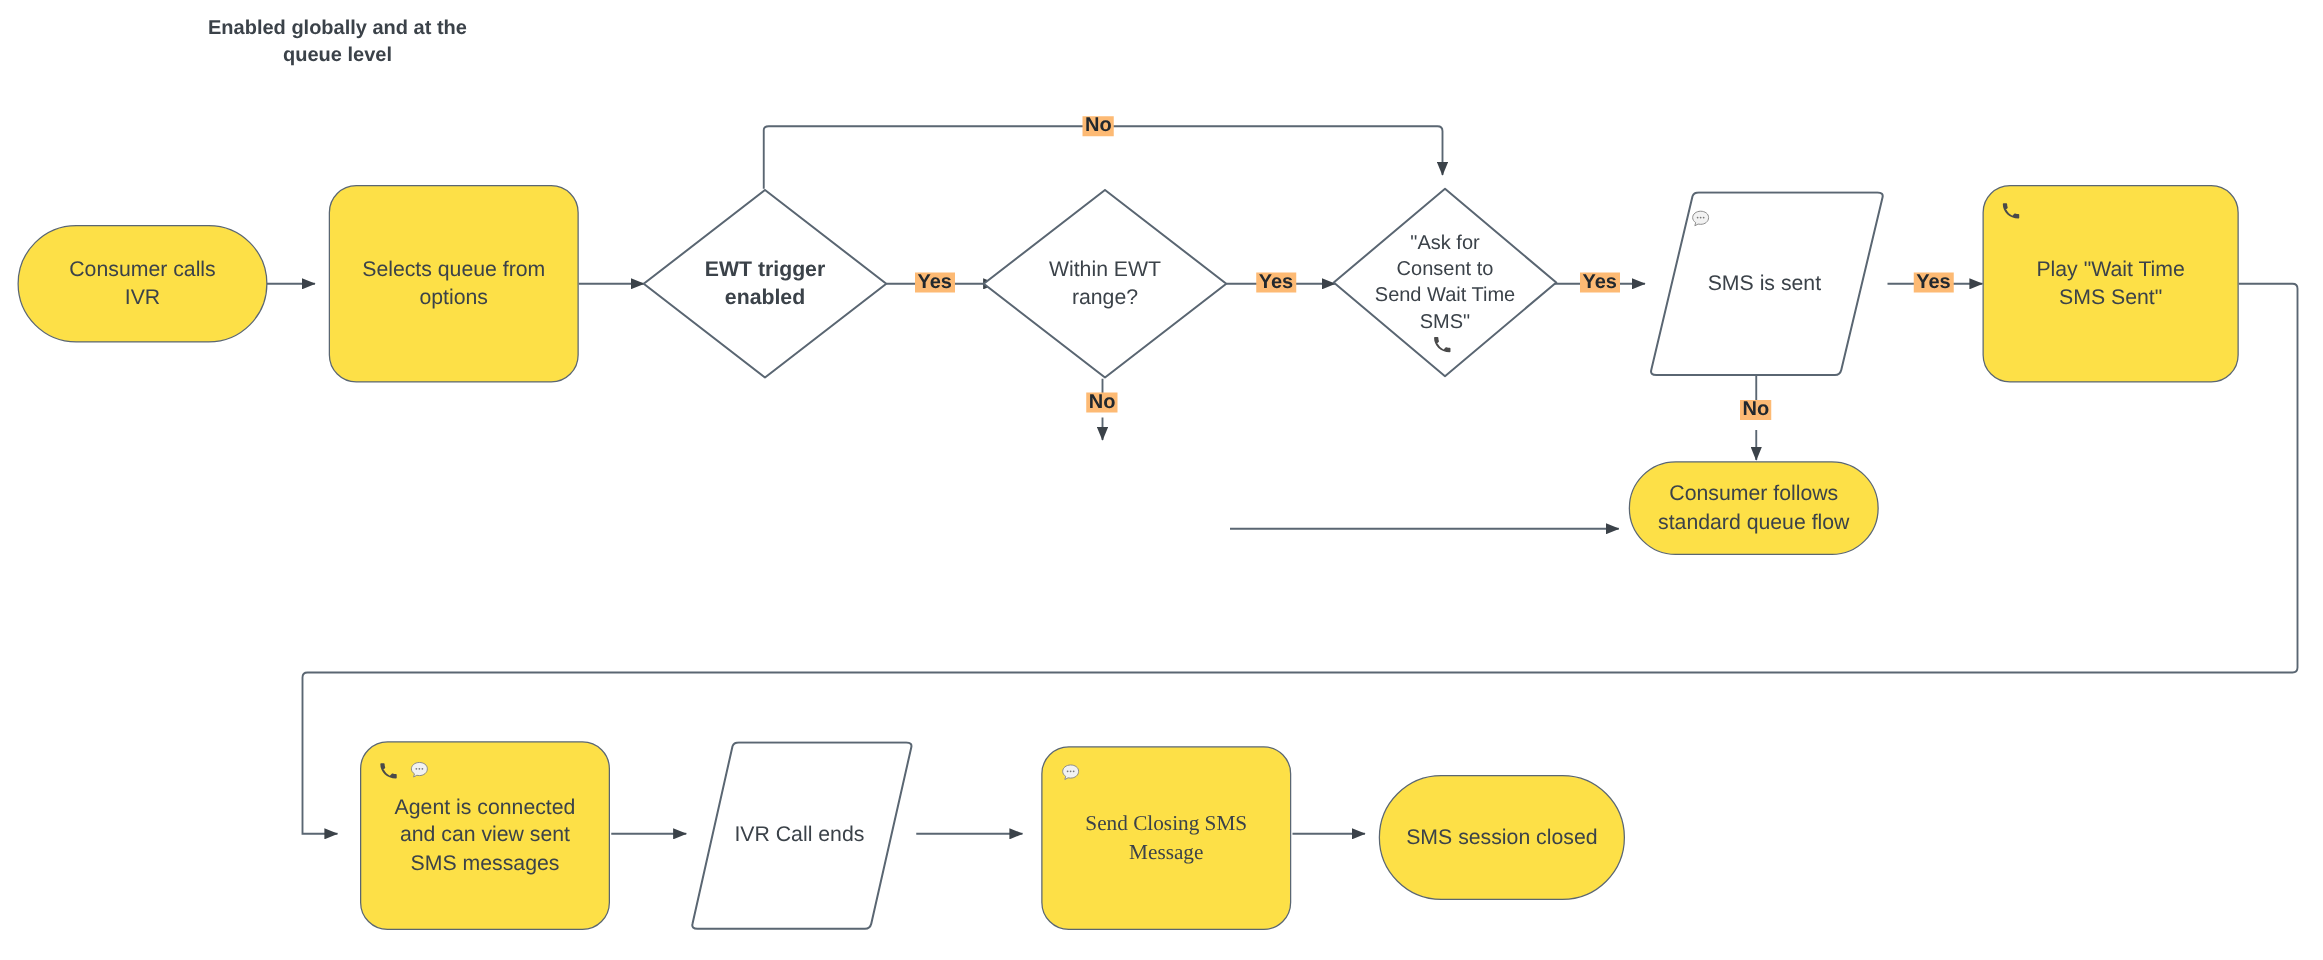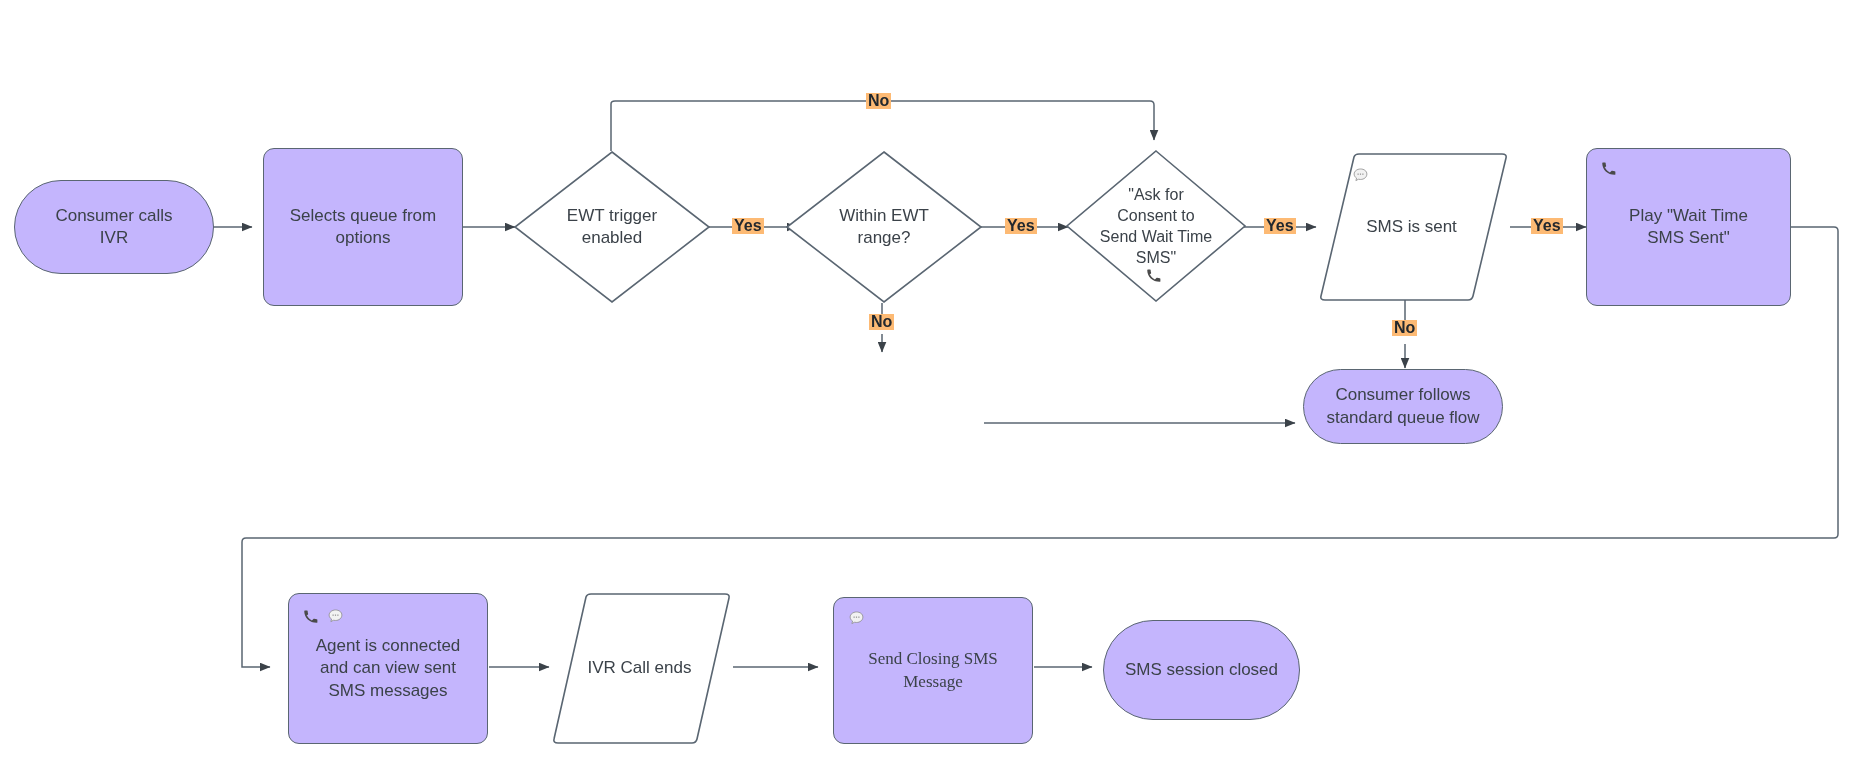--- a/index.html
+++ b/index.html
@@ -28,31 +28,31 @@
   .node {
     position: absolute;
     box-sizing: border-box;
     display: flex;
     align-items: center;
     justify-content: center;
     text-align: center;
     color: #3b4249;
     font-size: 17px;
     line-height: 1.32;
-    background: #c4b5fd;
+    background: #fde047;
     border: 1.4px solid #5a6672;
   }
   .node .label {
     padding: 0 8px;
     white-space: pre-line;
     position: relative;
     z-index: 2;
   }
   .rect {
-    border-radius: 11px;
+    border-radius: 22px;
   }
   .stadium {
     border-radius: 999px;
   }
   .diamond-wrap {
     position: absolute;
     display: flex;
     align-items: center;
     justify-content: center;
     text-align: center;
@@ -157,32 +157,34 @@
       <path d="M1791,227 L1834,227 Q1838,227 1838,231 L1838,534 Q1838,538 1834,538 L246,538 Q242,538 242,542 L242,667 L270,667" marker-end="url(#arrow)"></path>
 
       <path d="M489,667 L549,667" marker-end="url(#arrow)"></path>
 
       <path d="M733,667 L818,667" marker-end="url(#arrow)"></path>
 
       <path d="M1034,667 L1092,667" marker-end="url(#arrow)"></path>
     </g>
   </svg>
 
+  <div class="title" style="left:145px; top:12px; width:250px;">Enabled globally and at the
+queue level</div>
 
   <div class="node stadium" style="left:14px; top:180px; width:200px; height:94px;">
     <span class="label">Consumer calls
 IVR</span>
   </div>
 
   <div class="node rect" style="left:263px; top:148px; width:200px; height:158px;">
     <span class="label">Selects queue from
 options</span>
   </div>
 
-  <div class="diamond-wrap" style="left:514px; top:151px; width:196px; height:152px;">
+  <div class="diamond-wrap" style="left:514px; top:151px; width:196px; height:152px;font-weight:bold;">
     <svg class="dshape" viewBox="0 0 196 152" preserveAspectRatio="none">
       <polygon points="98,1 195,76 98,151 1,76" fill="#ffffff" stroke="#5a6672" stroke-width="1.6"></polygon>
     </svg>
     <span class="label">EWT trigger
 enabled</span>
   </div>
 
   <div class="diamond-wrap" style="left:786px; top:151px; width:196px; height:152px;">
     <svg class="dshape" viewBox="0 0 196 152" preserveAspectRatio="none">
       <polygon points="98,1 195,76 98,151 1,76" fill="#ffffff" stroke="#5a6672" stroke-width="1.6"></polygon>

